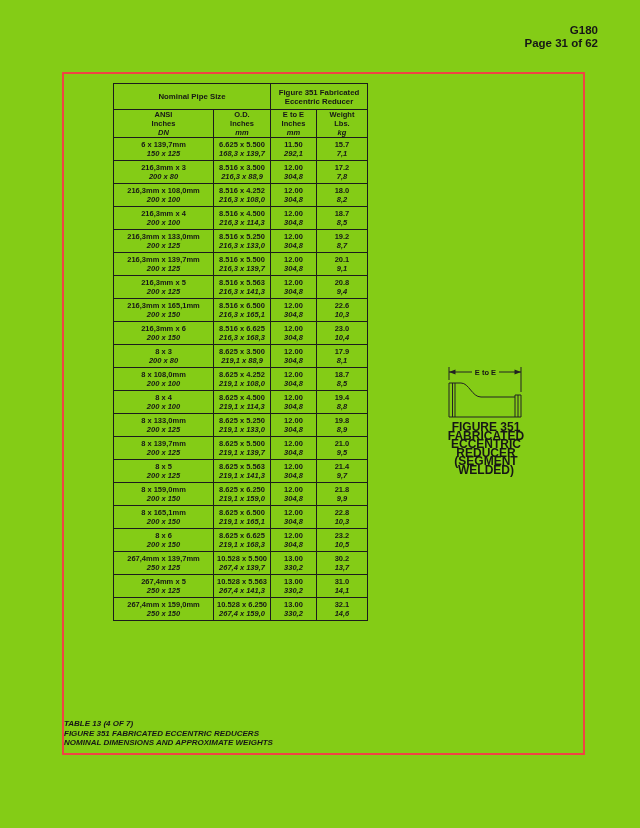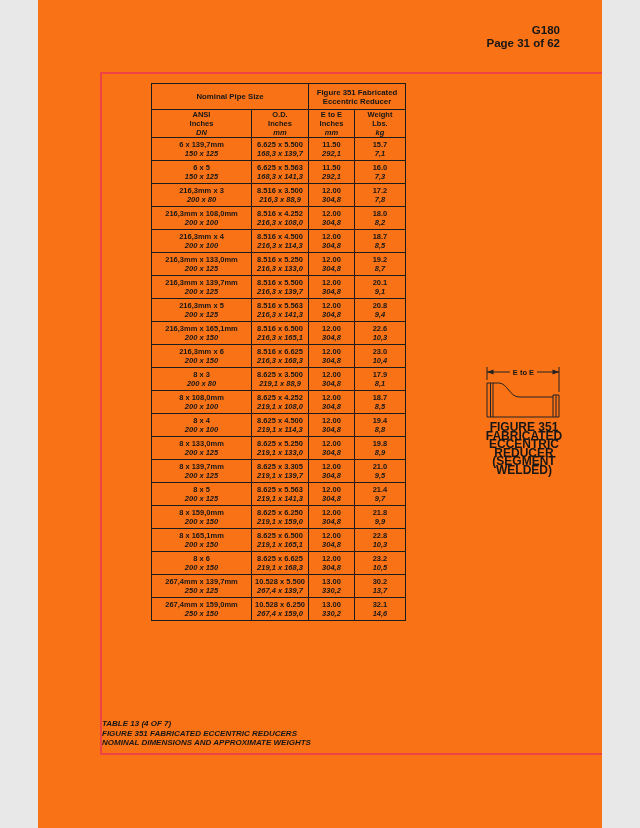--- a/index.html
+++ b/index.html
@@ -1,16 +1,16 @@
 <!DOCTYPE html>
 <html><head>
 <meta charset="utf-8">
 <style>
   html,body{margin:0;padding:0;background:#e8e8e8;}
-  .page{position:relative;width:564px;height:828px;background:#f97316;margin:0 auto;
+  .page{position:relative;width:640px;height:828px;background:#84cc16;margin:0 auto;
         font-family:"Liberation Sans",sans-serif;color:#161616;overflow:hidden;}
   .doc-header{position:absolute;top:24px;right:42px;text-align:right;
               font-weight:bold;font-size:11.5px;line-height:13px;}
   .frame{position:absolute;left:62px;top:72px;width:519px;height:679px;
          border:2px solid #ef4444;}
   .data-table{position:absolute;left:49px;top:9px;border-collapse:collapse;
               table-layout:fixed;font-weight:bold;}
   .data-table th,.data-table td{border:1px solid #1c1c1c;padding:0 1px;
               text-align:center;vertical-align:middle;font-size:7.5px;line-height:9px;
               overflow:hidden;white-space:nowrap;}
@@ -89,38 +89,20 @@
               <div>11.50</div>
               <div class="metric">292,1</div>
             </td>
             <td>
               <div>15.7</div>
               <div class="metric">7,1</div>
             </td>
           </tr>
           <tr>
             <td>
-              <div>6 x 5</div>
-              <div class="metric">150 x 125</div>
-            </td>
-            <td>
-              <div>6.625 x 5.563</div>
-              <div class="metric">168,3 x 141,3</div>
-            </td>
-            <td>
-              <div>11.50</div>
-              <div class="metric">292,1</div>
-            </td>
-            <td>
-              <div>16.0</div>
-              <div class="metric">7,3</div>
-            </td>
-          </tr>
-          <tr>
-            <td>
               <div>216,3mm x 3</div>
               <div class="metric">200 x 80</div>
             </td>
             <td>
               <div>8.516 x 3.500</div>
               <div class="metric">216,3 x 88,9</div>
             </td>
             <td>
               <div>12.00</div>
               <div class="metric">304,8</div>
@@ -327,21 +309,21 @@
               <div>19.8</div>
               <div class="metric">8,9</div>
             </td>
           </tr>
           <tr>
             <td>
               <div>8 x 139,7mm</div>
               <div class="metric">200 x 125</div>
             </td>
             <td>
-              <div>8.625 x 3.305</div>
+              <div>8.625 x 5.500</div>
               <div class="metric">219,1 x 139,7</div>
             </td>
             <td>
               <div>12.00</div>
               <div class="metric">304,8</div>
             </td>
             <td>
               <div>21.0</div>
               <div class="metric">9,5</div>
             </td>
@@ -427,20 +409,38 @@
               <div>10.528 x 5.500</div>
               <div class="metric">267,4 x 139,7</div>
             </td>
             <td>
               <div>13.00</div>
               <div class="metric">330,2</div>
             </td>
             <td>
               <div>30.2</div>
               <div class="metric">13,7</div>
+            </td>
+          </tr>
+          <tr>
+            <td>
+              <div>267,4mm x 5</div>
+              <div class="metric">250 x 125</div>
+            </td>
+            <td>
+              <div>10.528 x 5.563</div>
+              <div class="metric">267,4 x 141,3</div>
+            </td>
+            <td>
+              <div>13.00</div>
+              <div class="metric">330,2</div>
+            </td>
+            <td>
+              <div>31.0</div>
+              <div class="metric">14,1</div>
             </td>
           </tr>
           <tr>
             <td>
               <div>267,4mm x 159,0mm</div>
               <div class="metric">250 x 150</div>
             </td>
             <td>
               <div>10.528 x 6.250</div>
               <div class="metric">267,4 x 159,0</div>

